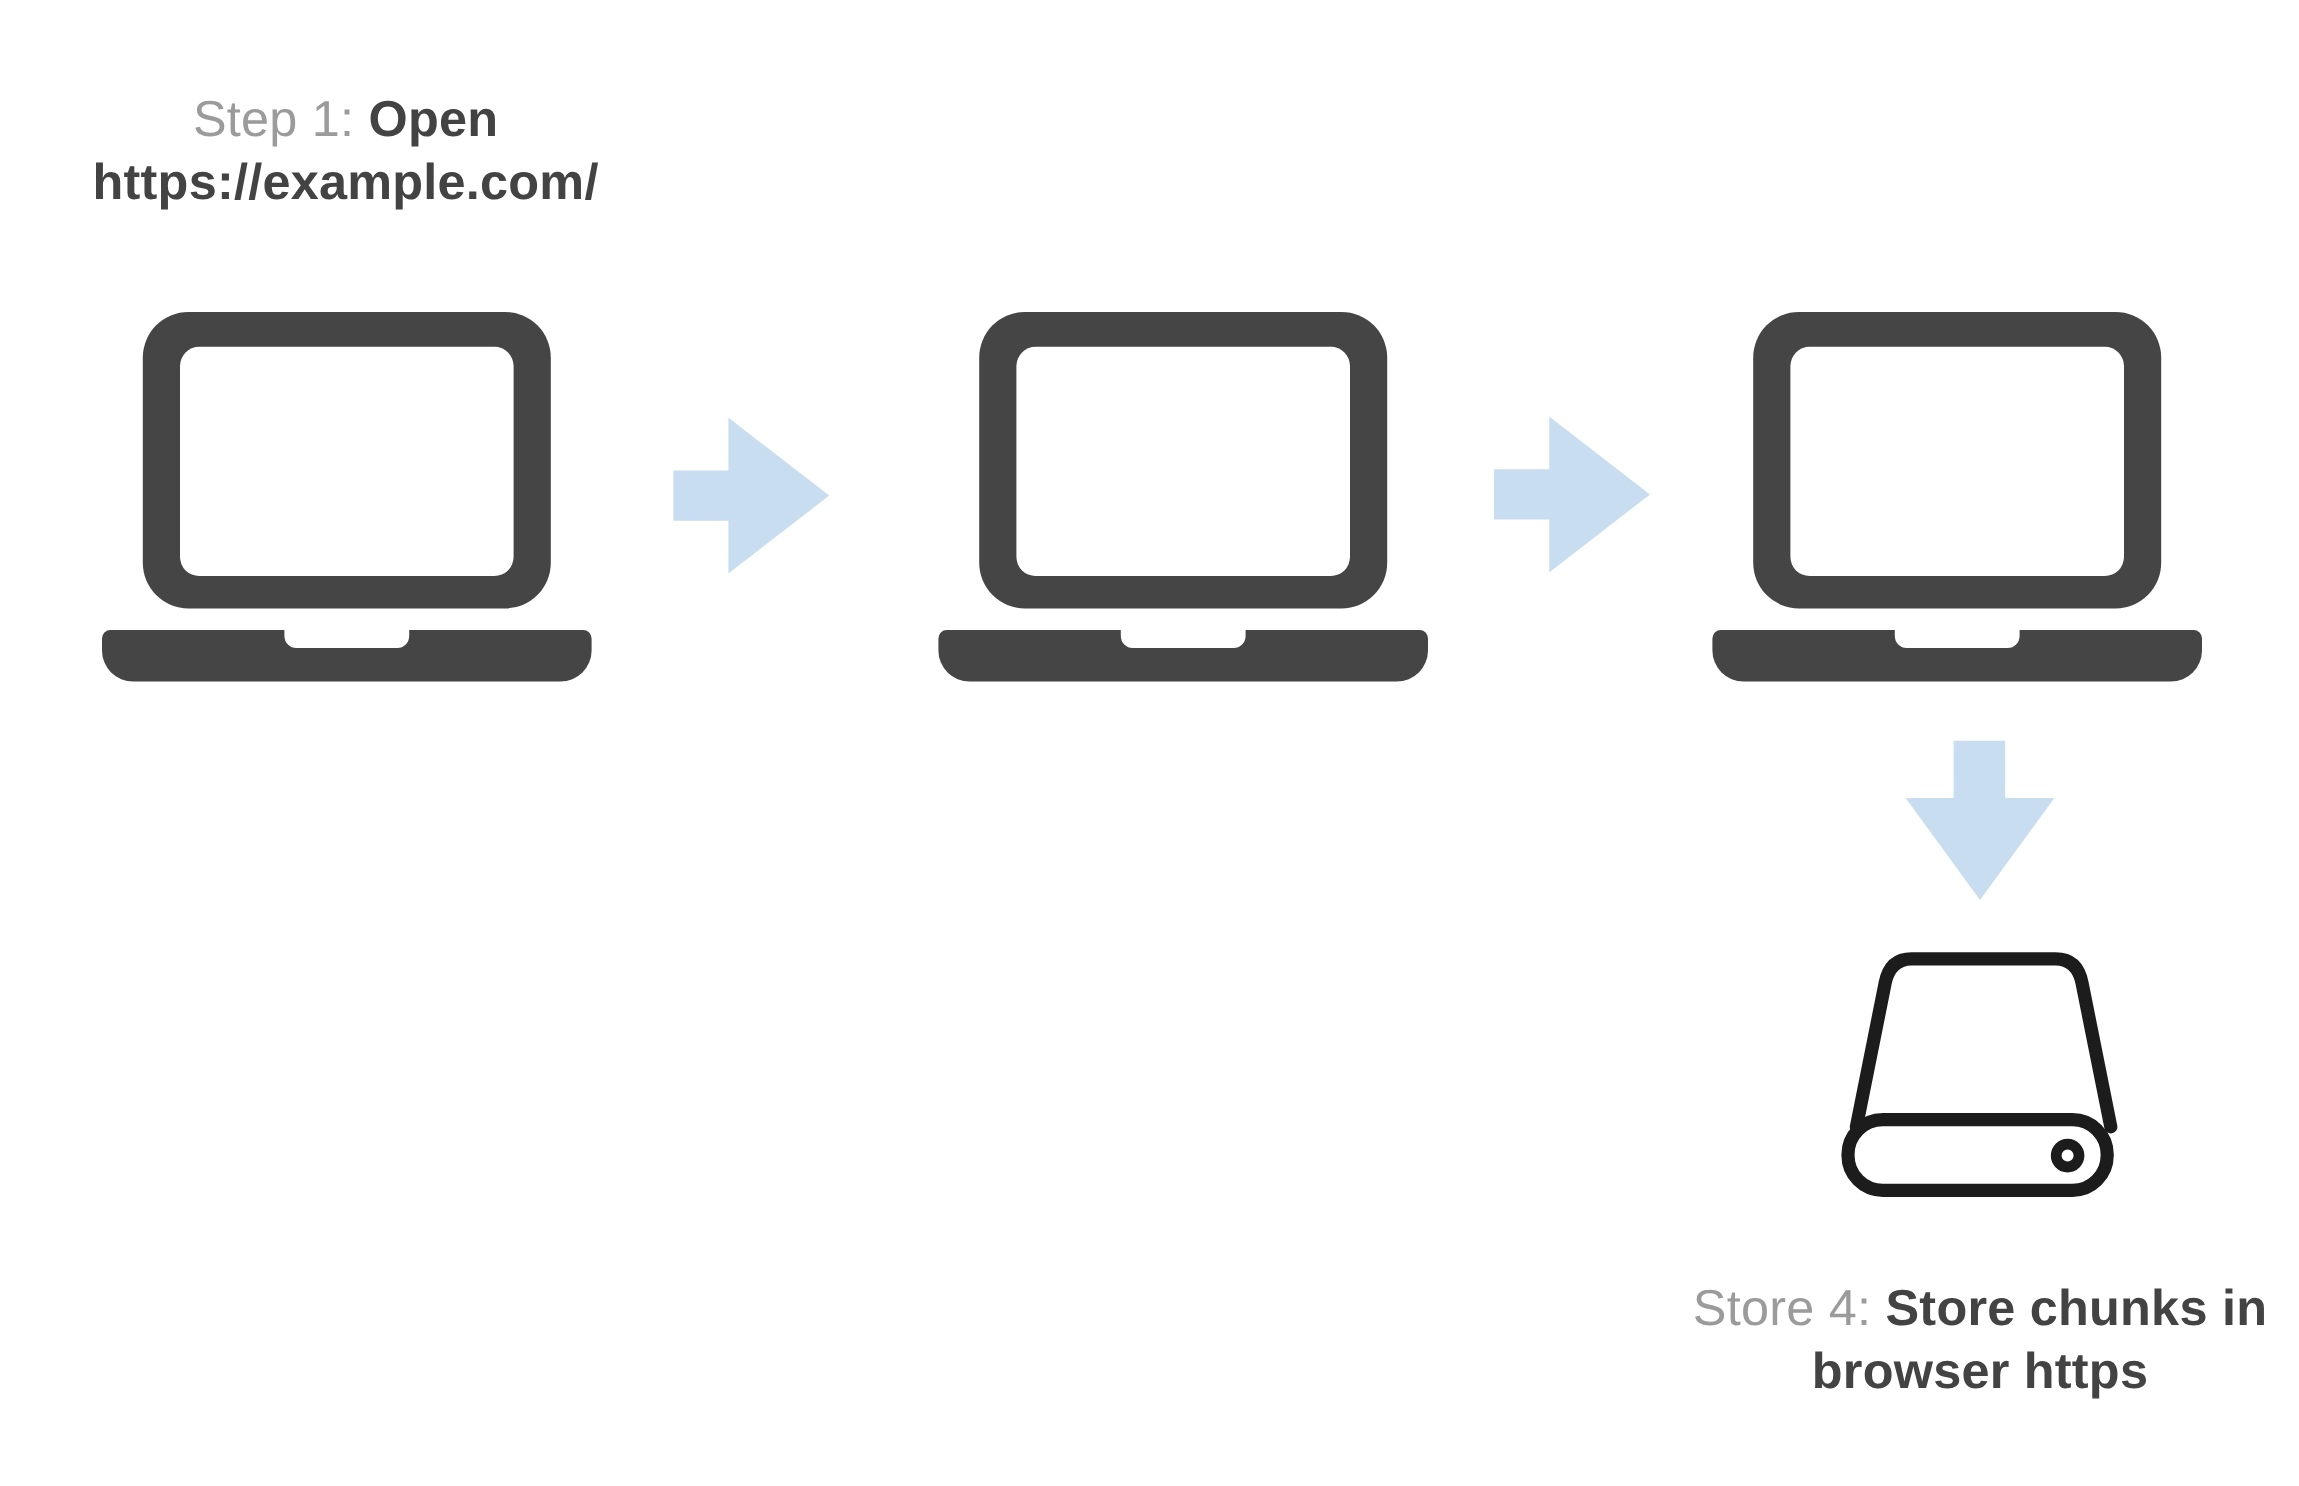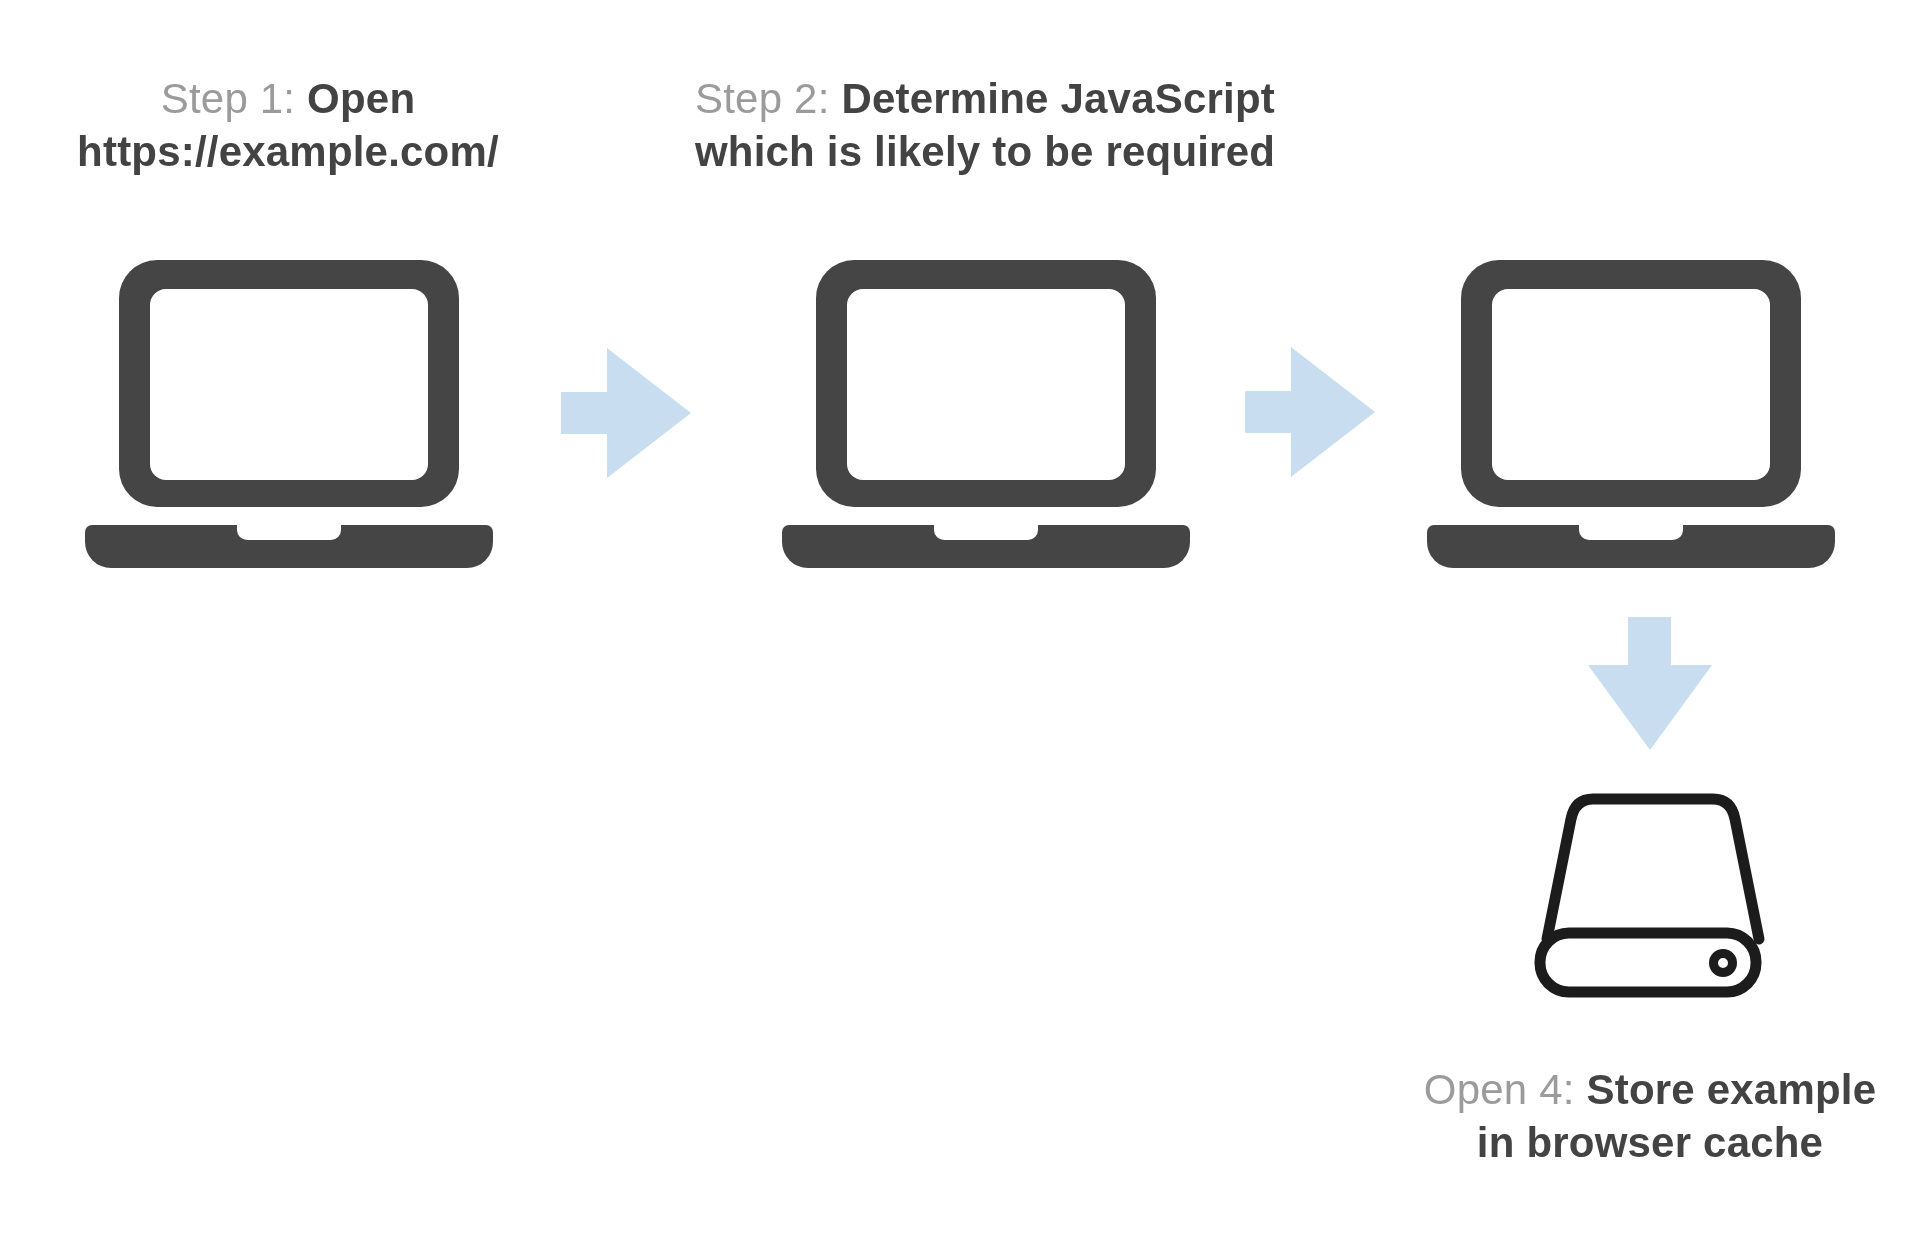--- a/index.html
+++ b/index.html
@@ -107,24 +107,20 @@
       <div class="lt-notch"></div>
     </div>
   </div>
 
   <div class="arrow a1">
     <svg width="130" height="130" viewBox="0 0 130 130" aria-hidden="true">
       <polygon points="0,44 46,44 46,0 130,65 46,130 46,86 0,86"></polygon>
     </svg>
   </div>
 
-  <div class="step-label s2">
-    <span class="prefix">Step 2:</span>
-    <span class="title">Determine JavaScript which is likely to be required</span>
-  </div>
   <div class="laptop l2">
     <div class="lt-screen">
       <div class="lt-screen-inner"></div>
     </div>
     <div class="lt-base">
       <div class="lt-notch"></div>
     </div>
   </div>
 
   <div class="arrow a2">
@@ -150,17 +146,17 @@
 
   <div class="drive">
     <svg width="236" height="216" viewBox="0 0 236 216" aria-hidden="true">
       <path class="stroked" d="M 14 152 L 38 32 Q 42 12 60 12 L 180 12 Q 198 12 202 32 L 226 152" stroke-linecap="round" stroke-linejoin="round"></path>
       <rect class="stroked" x="7" y="146" width="216" height="59" rx="29"></rect>
       <circle class="led" cx="190" cy="176" r="9.5"></circle>
     </svg>
   </div>
 
   <div class="step-label s4">
-    <span class="prefix">Open 4:</span>
-    <span class="title">Store example in browser cache</span>
+    <span class="prefix">Store 4:</span>
+    <span class="title">Store chunks in browser https</span>
   </div>
 
 </div>
 
 </body></html>

